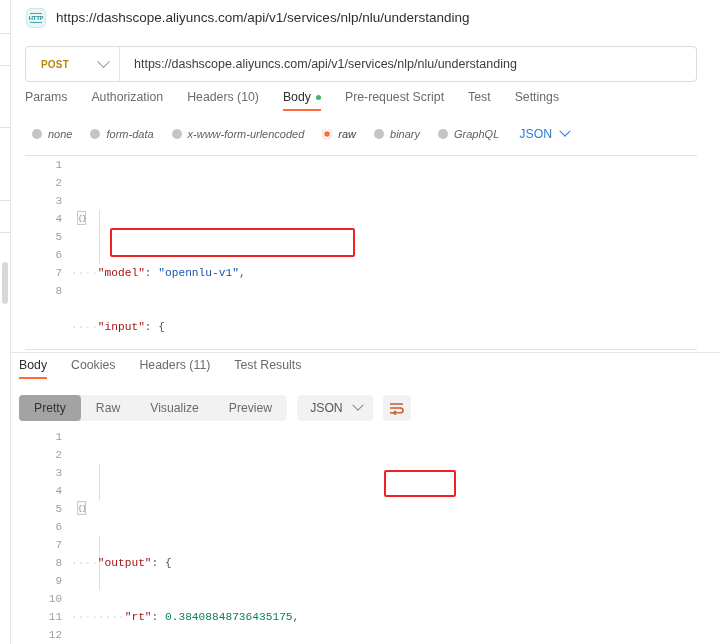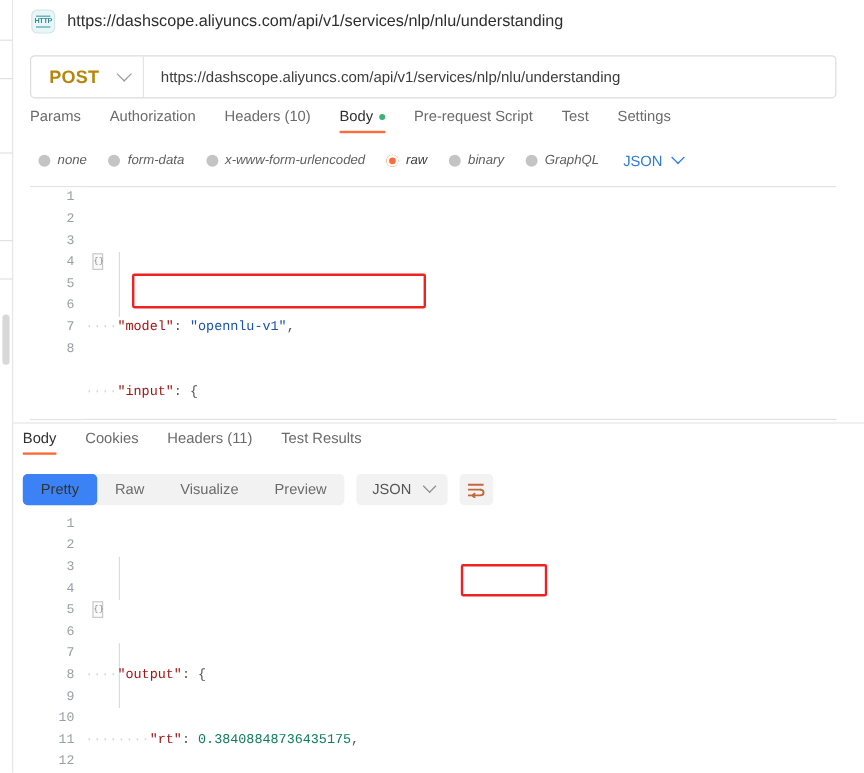--- a/index.html
+++ b/index.html
@@ -77,21 +77,21 @@
     background: #ffffff;
     display: flex; align-items: stretch;
   }
   .method-box {
     width: 94px;
     display: flex; align-items: center; justify-content: space-between;
     padding: 0 11px 0 15px;
     border-right: 1px solid #e4e4e4;
   }
   .method-label {
-    font-size: 15px; color: #b9860b; font-weight: 600;
+    font-size: 10px; color: #b9860b; font-weight: 600;
     letter-spacing: 0.2px;
   }
   .chev {
     width: 9px; height: 9px;
     border-right: 1.4px solid #9a9a9a;
     border-bottom: 1.4px solid #9a9a9a;
     transform: rotate(45deg) translate(-2px,-2px);
   }
   .url-input {
     flex: 1;
@@ -257,21 +257,21 @@
   .seg-item {
     font-size: 12.2px;
     color: #6b6b6b;
     padding: 0 15px;
     line-height: 26px;
     height: 26px;
     cursor: pointer;
     white-space: nowrap;
   }
   .seg-item.active {
-    background: #3b82f6;
+    background: #a3a3a3;
     border-radius: 4px;
     color: #333333;
   }
   .resp-format {
     display: flex; align-items: center;
     background: #f2f2f2;
     border-radius: 4px;
     height: 26px;
     padding: 0 11px 0 13px;
     margin-left: 10px;

